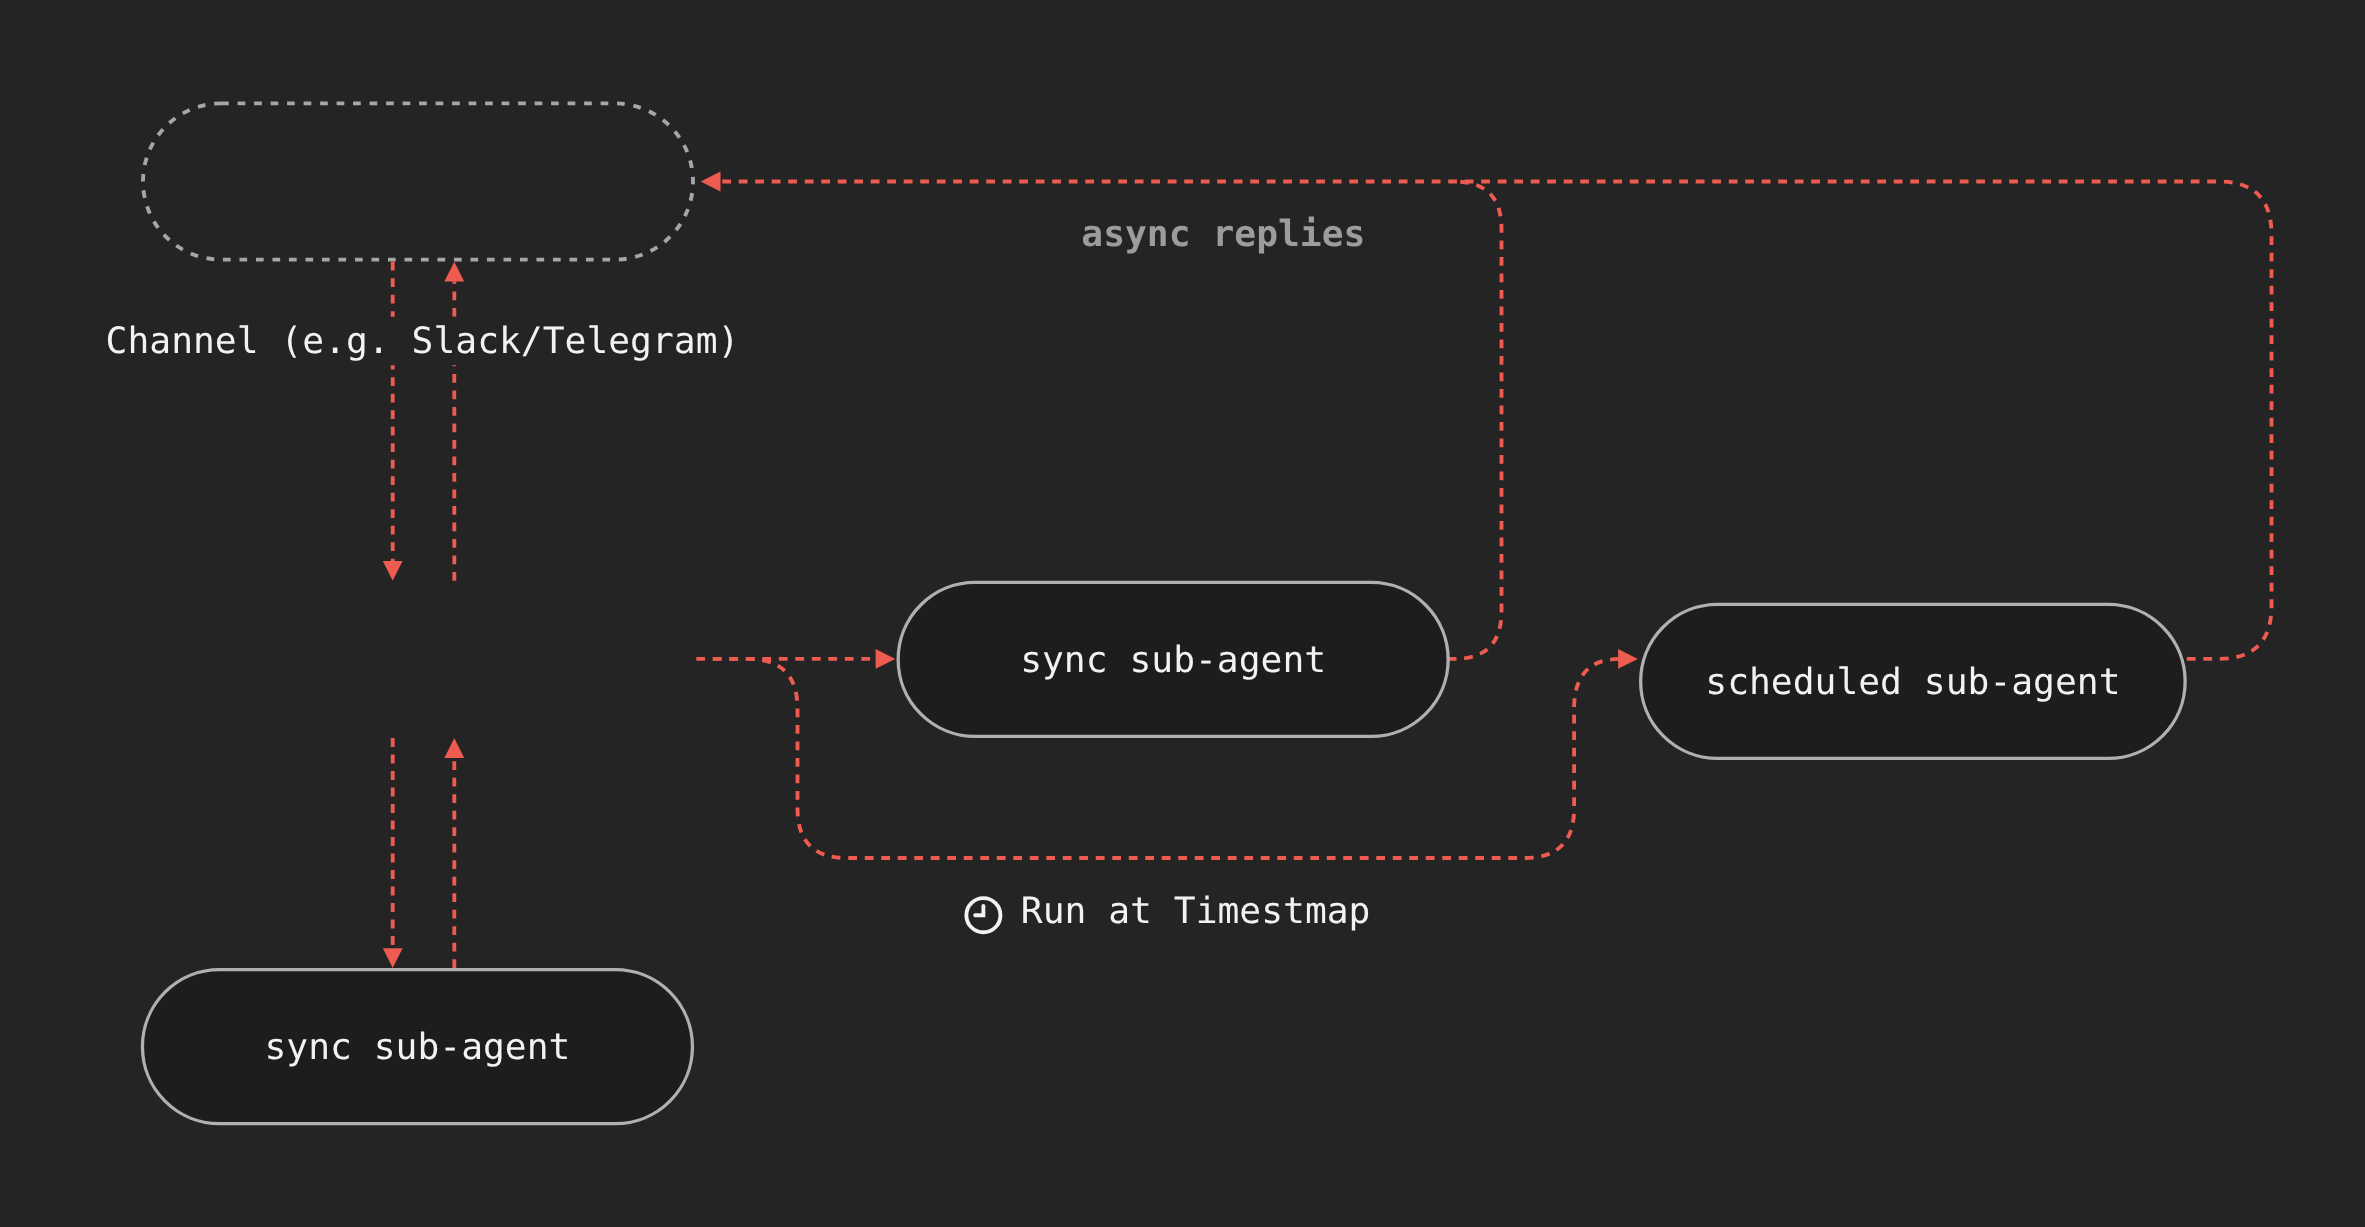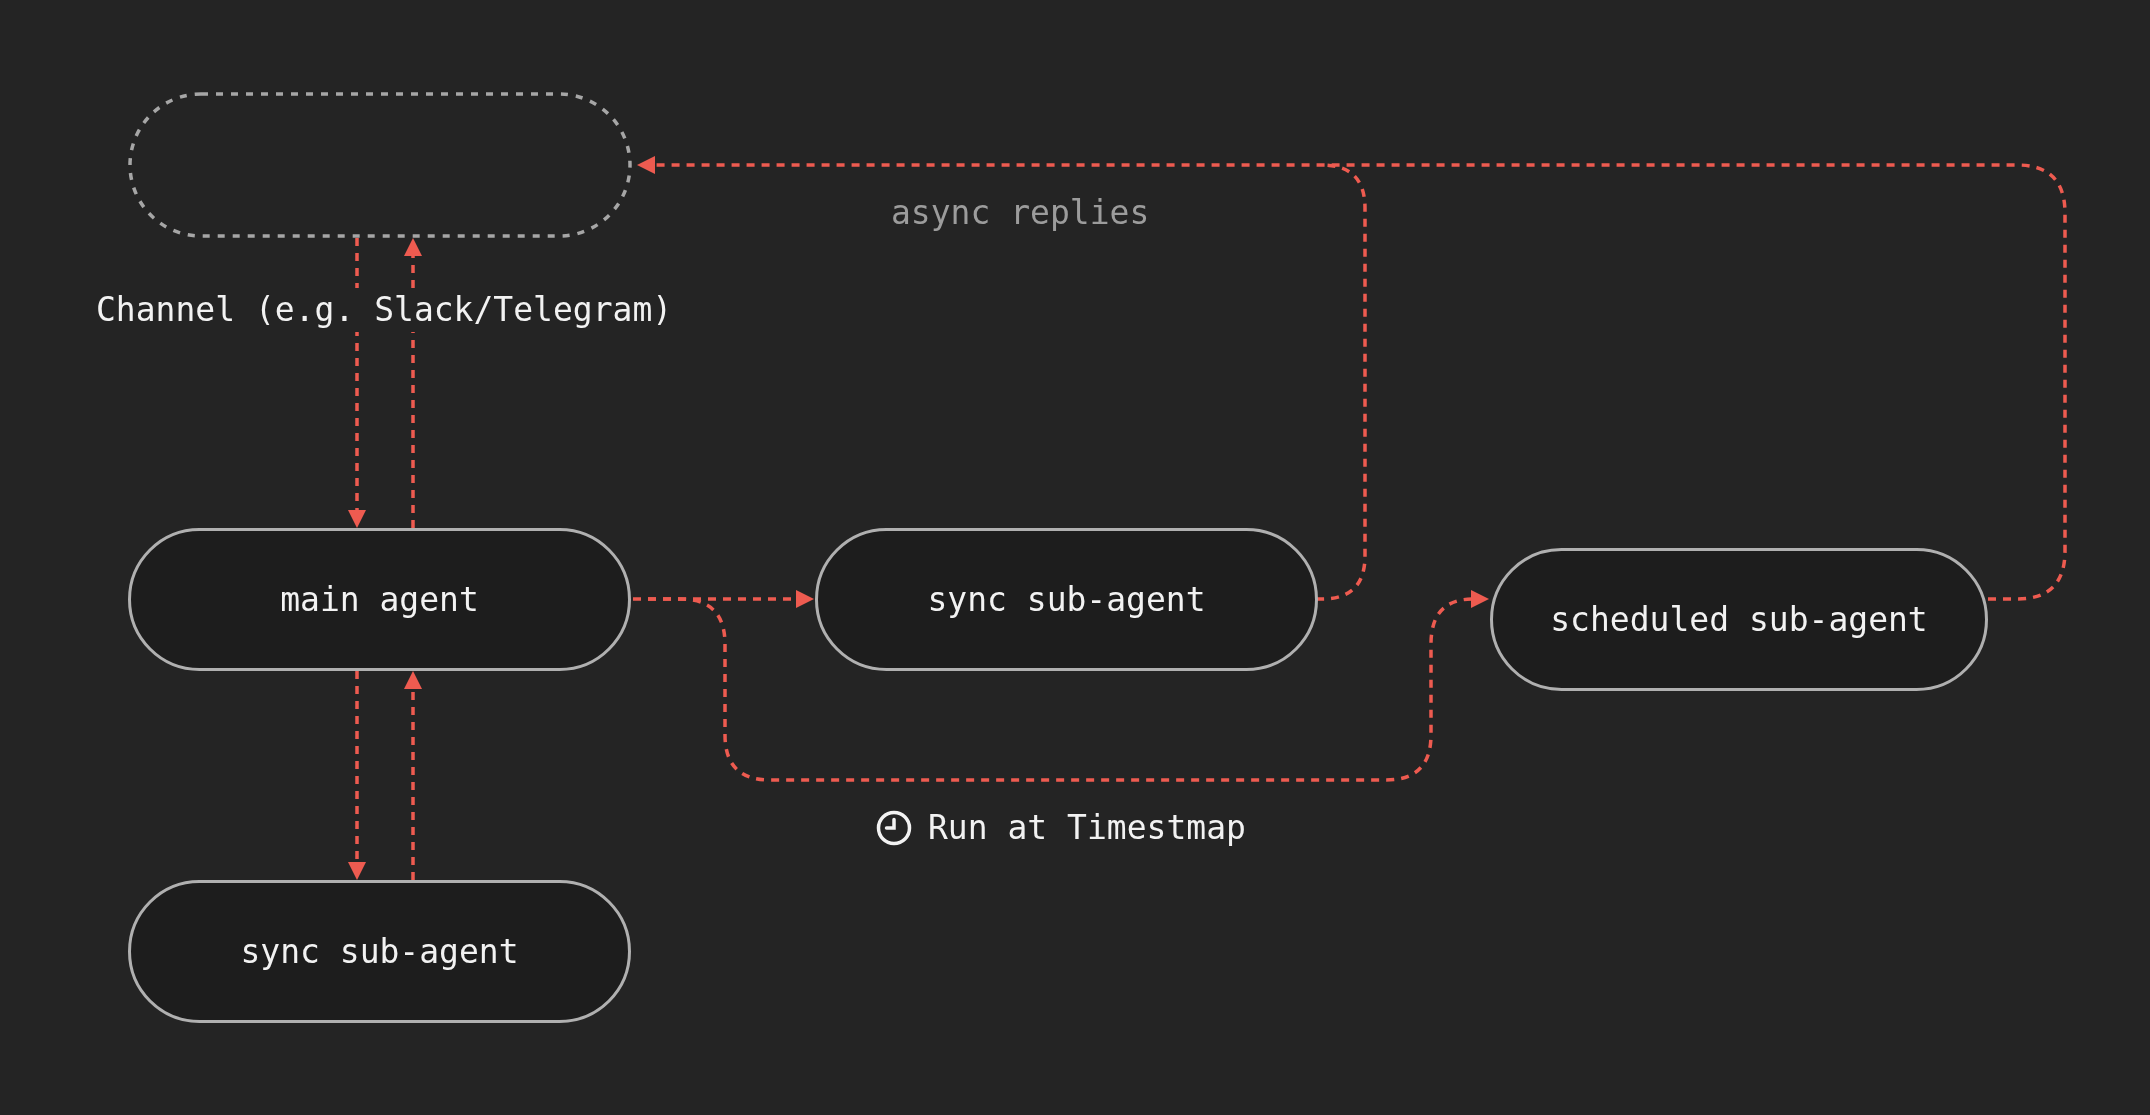--- a/index.html
+++ b/index.html
@@ -53,25 +53,25 @@
   .node-sync-bottom{left:128px;top:880px;width:503px;height:143px;}
   .edge-label{
     position:absolute;
     z-index:3;
     font-size:33px;
     white-space:nowrap;
     background:var(--background);
     line-height:44px;
   }
   .channel-caption{left:90px;top:288px;color:var(--text-primary);padding:0 6px;}
-  .async-label{left:891px;top:191px;color:var(--text-muted);}
+  .async-label{left:983px;top:191px;color:var(--text-muted);font-weight:bold;}
   .runat-label{
     left:876px;top:806px;
     color:var(--text-primary);
-    display:flex;align-items:center;gap:16px;
+    display:flex;align-items:flex-end;gap:16px;
   }
   .clock{width:36px;height:36px;display:block;}
   .clock circle{fill:none;stroke:var(--text-primary);stroke-width:3.5;}
   .clock path{fill:none;stroke:var(--text-primary);stroke-width:3.5;stroke-linecap:round;}
 </style>
 </head>
 <body>
 
 <div class="stage">
 
@@ -96,23 +96,20 @@
 
     <path class="edge" d="M 648,599 L 680,599 Q 725,599 725,644 L 725,735 Q 725,780 770,780 L 1386,780 Q 1431,780 1431,735 L 1431,644 Q 1431,599 1473,599"></path>
     <polygon class="ahead" points="1489,599 1471,590 1471,608"></polygon>
 
     <path class="edge" d="M 1316,599 L 1322,599 Q 1365,599 1365,556 L 1365,208 Q 1365,165 1322,165"></path>
 
     <path class="edge" d="M 1988,599 L 2017,599 Q 2065,599 2065,551 L 2065,213 Q 2065,165 2017,165 L 653,165"></path>
     <polygon class="ahead" points="637,165 655,156 655,174"></polygon>
   </svg>
 
-  <div class="node node-main">
-    <span>main agent</span>
-  </div>
 
   <div class="node node-sync-mid">
     <span>sync sub-agent</span>
   </div>
 
   <div class="node node-scheduled">
     <span>scheduled sub-agent</span>
   </div>
 
   <div class="node node-sync-bottom">

